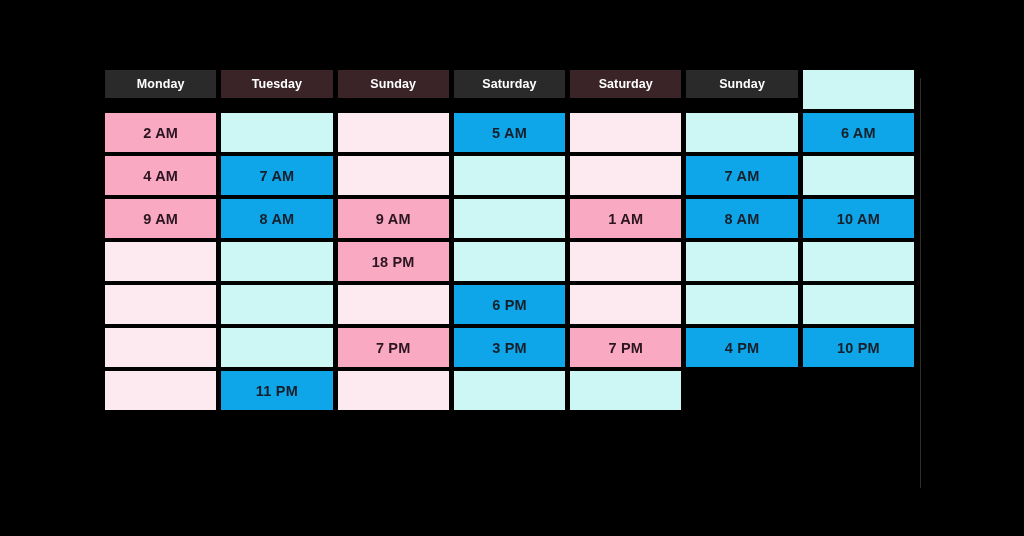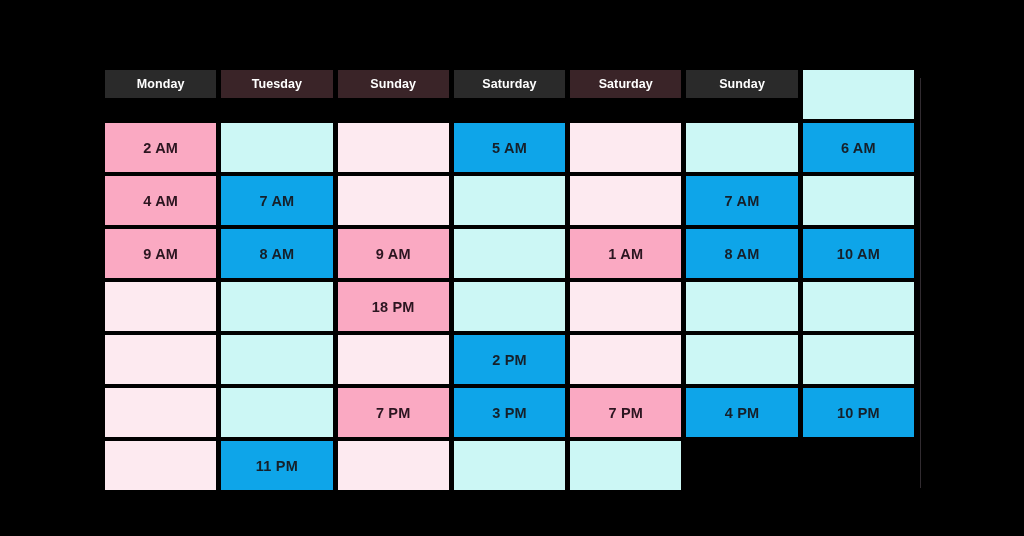--- a/index.html
+++ b/index.html
@@ -50,21 +50,21 @@
     color: #ffffff;
     font-size: 12.5px;
     font-weight: 700;
     letter-spacing: 0.1px;
     white-space: nowrap;
   }
   .day-header.neutral { background: #2a2a2a; }
   .day-header.warm    { background: #3a2428; }
 
   .slot {
-    height: 49px;
+    height: 39px;
     display: flex;
     align-items: center;
     justify-content: center;
     font-size: 14.5px;
     font-weight: 700;
     color: #16202a;
     letter-spacing: 0.2px;
     white-space: nowrap;
   }
   .slot.cyan-filled  { background: #0ea5e9; }
@@ -112,21 +112,21 @@
       <div class="slot pink-empty"></div>
       <div class="slot cyan-empty"></div>
       <div class="slot pink-filled">18 PM</div>
       <div class="slot cyan-empty"></div>
       <div class="slot pink-empty"></div>
       <div class="slot cyan-empty"></div>
       <div class="slot cyan-empty"></div>
       <div class="slot pink-empty"></div>
       <div class="slot cyan-empty"></div>
       <div class="slot pink-empty"></div>
-      <div class="slot cyan-filled">2 PM</div>
+      <div class="slot cyan-filled">6 PM</div>
       <div class="slot pink-empty"></div>
       <div class="slot cyan-empty"></div>
       <div class="slot cyan-empty"></div>
       <div class="slot pink-empty"></div>
       <div class="slot cyan-empty"></div>
       <div class="slot pink-filled">7 PM</div>
       <div class="slot cyan-filled">3 PM</div>
       <div class="slot pink-filled">7 PM</div>
       <div class="slot cyan-filled">4 PM</div>
       <div class="slot cyan-filled">10 PM</div>

